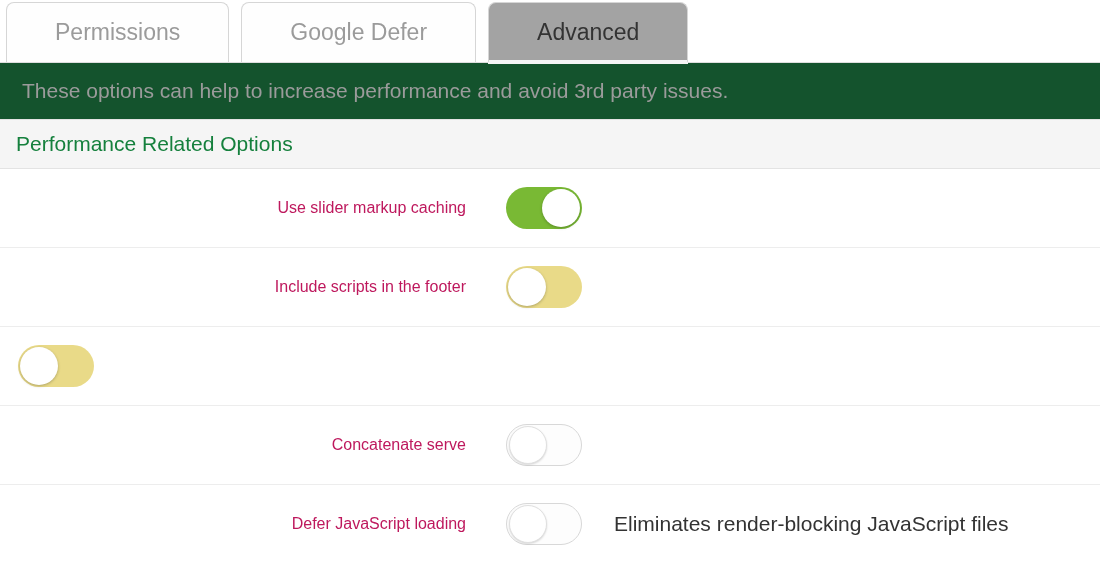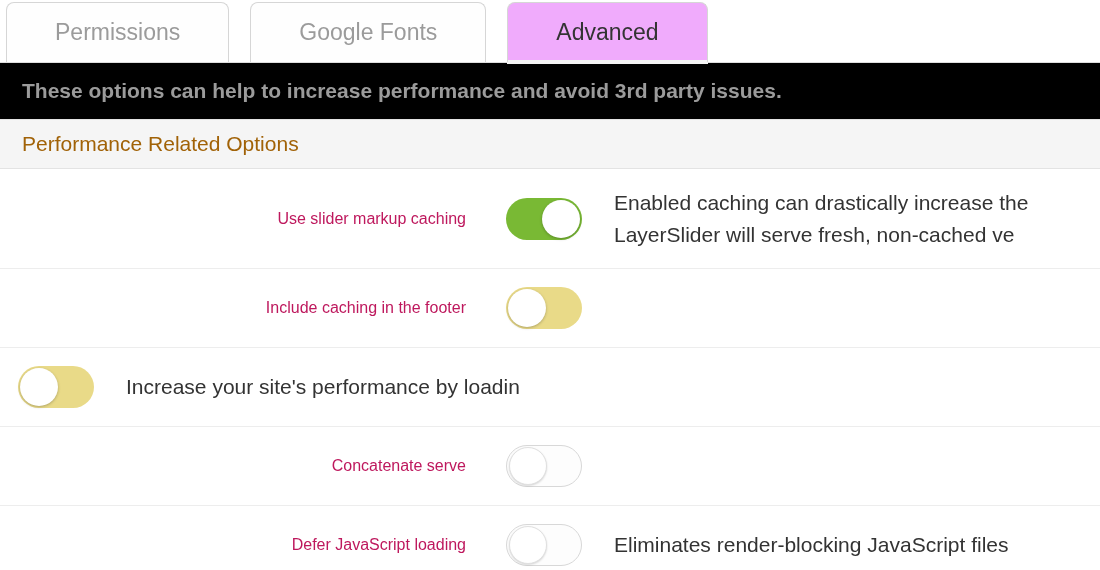--- a/index.html
+++ b/index.html
@@ -6,58 +6,57 @@
     body {
       font-family: -apple-system, BlinkMacSystemFont, "Segoe UI", Helvetica, Arial, sans-serif;
       background: #fff;
       width: 1100px;
       height: 570px;
       overflow: hidden;
       color: #333;
     }
     .tabs {
       display: flex;
-      gap: 21px;
+      gap: 12px;
       padding: 2px 6px 0 6px;
       background: #fff;
     }
     .tab {
       border: 1px solid #d6d6d6;
       border-bottom: none;
       border-radius: 8px 8px 0 0;
       padding: 16px 48px;
       font-size: 23px;
       color: #9b9b9b;
-      background: #f0abfc;
+      background: #a3a3a3;
       cursor: pointer;
       position: relative;
     }
     .tab.active {
       color: #333;
       z-index: 2;
       box-shadow: 0 2px 0 #f5f5f5;
     }
     .tab:not(.active) {
       background: #fefefe;
     }
     .description-bar {
-      background: #000000;
+      background: #14532d;
       border-top: 1px solid #dedede;
       border-bottom: 1px solid #e3e3e3;
       padding: 16px 22px;
       font-size: 21px;
       color: #9b9b9b;
-      font-weight: bold;
     }
     .section-header {
       background: #f5f5f5;
       border-bottom: 1px solid #e3e3e3;
-      padding: 12px 22px;
+      padding: 12px 16px;
       font-size: 21px;
-      color: #a16207;
+      color: #15803d;
     }
     .option-row {
       display: flex;
       align-items: center;
       border-bottom: 1px solid #ededed;
       padding: 18px 0;
       min-height: 76px;
     }
     .option-label {
       width: 488px;
@@ -127,55 +126,52 @@
       left: 0; right: 0; bottom: -1px;
       height: 3px;
       background: #f5f5f5;
     }
   </style>
 </head>
 <body>
 
 <div class="tabs">
   <div class="tab">Permissions</div>
-  <div class="tab">Google Fonts</div>
+  <div class="tab">Google Defer</div>
   <div class="tab active">Advanced</div>
 </div>
 
 <div class="description-bar">These options can help to increase performance and avoid 3rd party issues.</div>
 
 <div class="section-header">Performance Related Options</div>
 
 <div class="option-row two-line">
   <div class="option-label">Use slider markup caching</div>
   <div class="toggle-wrap">
     <div class="toggle on-green" data-state="on">
         <div class="knob"></div>
       </div>
   </div>
-  <div class="option-desc" style="white-space:pre-line;">Enabled caching can drastically increase the
-LayerSlider will serve fresh, non-cached ve</div>
 </div>
 
 <div class="option-row two-line">
-  <div class="option-label">Include caching in the footer</div>
+  <div class="option-label">Include scripts in the footer</div>
   <div class="toggle-wrap">
     <div class="toggle on-yellow" data-state="on-left">
         <div class="knob"></div>
       </div>
   </div>
 </div>
 
 <div class="option-row">
   <div class="toggle-wrap">
     <div class="toggle on-yellow" data-state="on-left">
         <div class="knob"></div>
       </div>
   </div>
-  <div class="option-desc">Increase your site's performance by loadin</div>
 </div>
 
 <div class="option-row">
   <div class="option-label">Concatenate serve</div>
   <div class="toggle-wrap">
     <div class="toggle off" data-state="off">
         <div class="knob"></div>
       </div>
   </div>
 </div>

